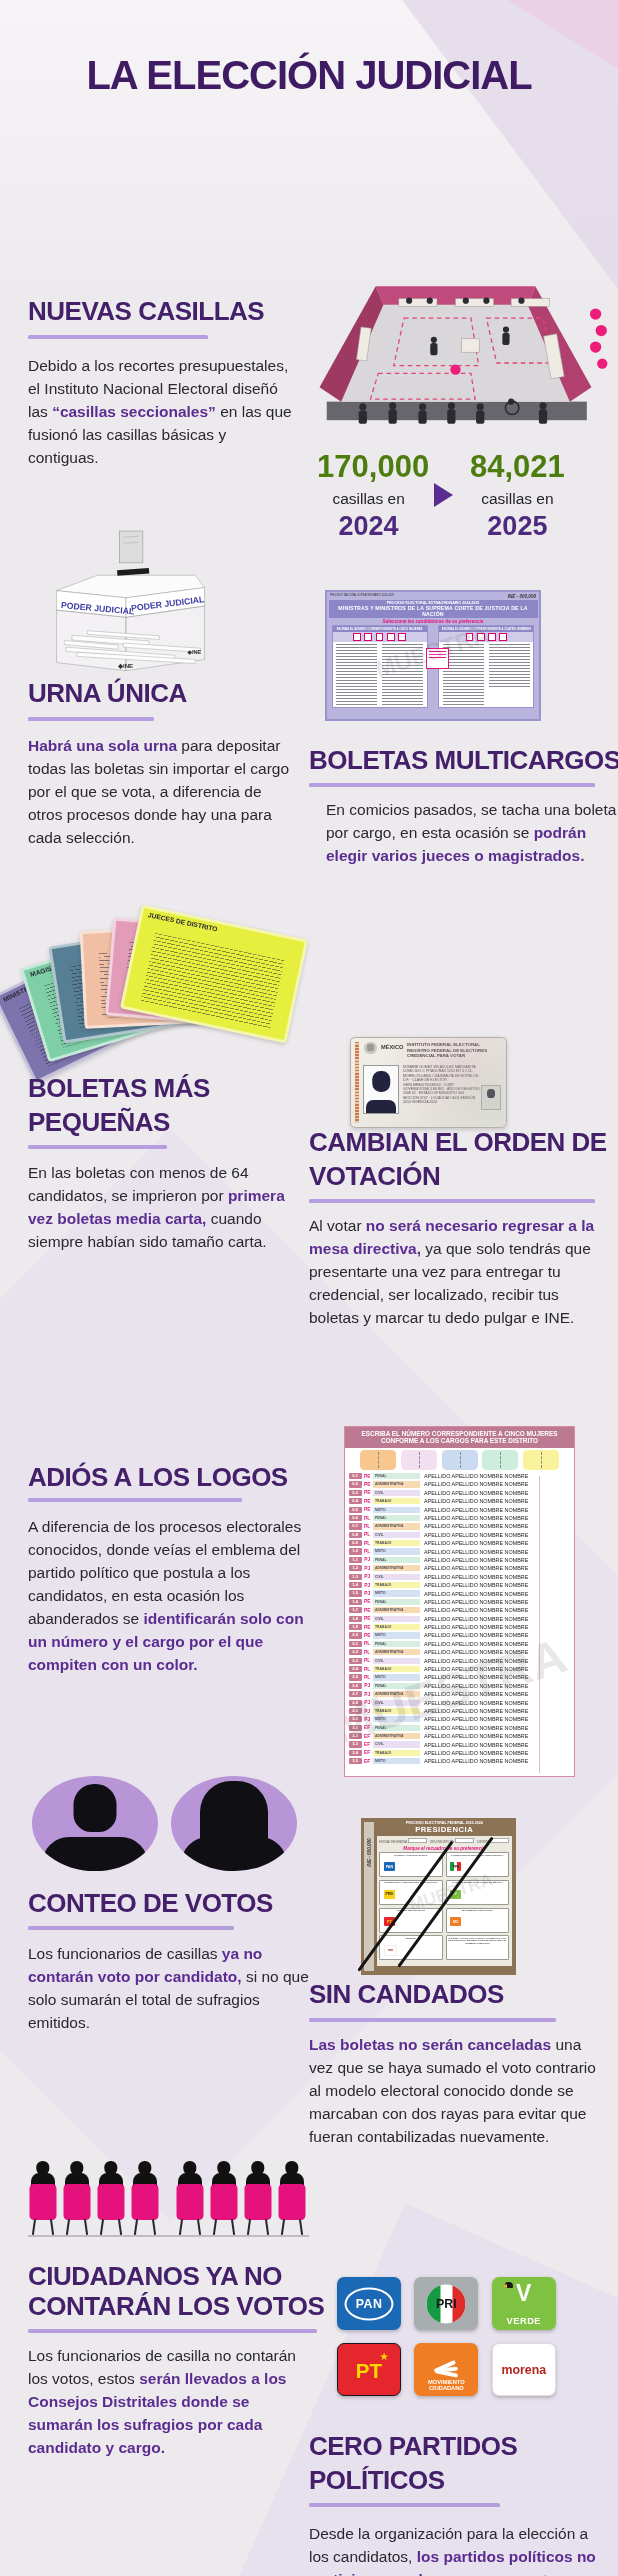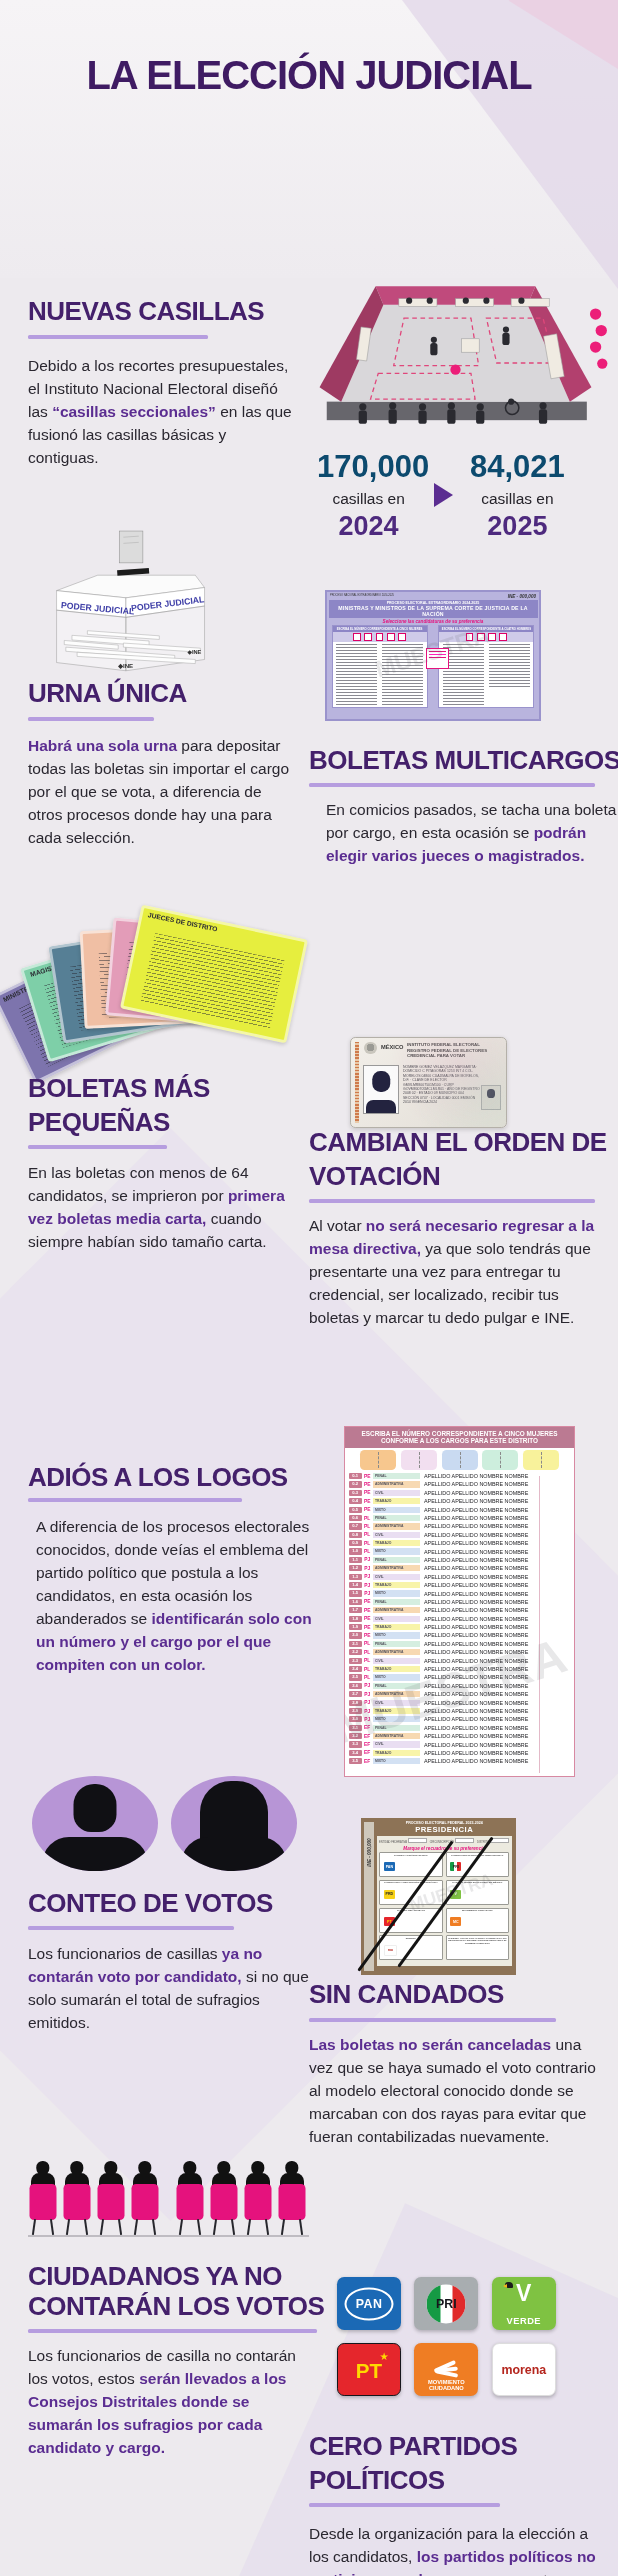--- a/index.html
+++ b/index.html
@@ -16,21 +16,21 @@
   .title{position:absolute;z-index:2;width:100%;text-align:center;font-weight:800;
          font-size:40px;letter-spacing:-1px;color:#3f1b63;}
   .subtitle{position:absolute;z-index:2;width:100%;text-align:center;font-weight:400;
             font-size:31px;letter-spacing:1px;color:#6a4a99;}
   .intro{position:absolute;z-index:2;left:93px;width:433px;text-align:center;
          font-size:18.5px;line-height:27px;color:#2a2730;}
   
   .stats{position:absolute;z-index:2;left:309px;top:449px;width:268px;display:flex;
          align-items:flex-start;justify-content:center;gap:13.4px;text-align:center;}
   .stat{width:103px;}
-  .stat-num{font-weight:800;font-size:31px;color:#0c4a6e;}
+  .stat-num{font-weight:800;font-size:31px;color:#4d7c0f;}
   .stat-lbl{font-size:15.5px;color:#26242b;margin-top:5.2px;}
   .stat-yr{font-weight:800;font-size:27px;color:#4e2a7e;margin-top:3.1px;}
   .tri{width:0;height:0;border-top:12.4px solid transparent;border-bottom:12.4px solid transparent;
        border-left:19.6px solid #5b2d91;margin-top:34px;}
   
   .mb{position:absolute;z-index:2;left:325px;top:590px;width:216px;height:131px;
       background:#b9b4de;border:2.1px solid #9a93cc;box-sizing:border-box;padding:1.5px;}
   .mb-top{display:flex;justify-content:space-between;font-size:2.6px;color:#333;padding:0.5px 1.5px;}
   .mb-ine{font-weight:700;font-style:italic;font-size:4.6px;}
   .mb-band{background:#8d86c6;color:#fff;text-align:center;padding:1px 0;}
@@ -403,21 +403,21 @@
       </div>
     <div class="cred-sheen"></div>
   </div>
   <div class="sec-h" style="left:309px;top:1129px">CAMBIAN EL ORDEN DE</div>
   <div class="sec-h" style="left:309px;top:1163px">VOTACIÓN</div>
   <div class="rule" style="left:309px;top:1199px;width:286px"></div>
   <div class="para" style="left:309px;top:1214px;width:291px"><span>Al votar </span><span class="b">no será necesario regresar a la mesa directiva,</span><span> ya que solo tendrás que presentarte una vez para entregar tu credencial, ser localizado, recibir tus boletas y marcar tu dedo pulgar e INE.</span></div>
 
   <div class="sec-h" style="left:28px;top:1464px">ADIÓS A LOS LOGOS</div>
   <div class="rule" style="left:28px;top:1498px;width:214px"></div>
-  <div class="para" style="left:36px;top:1515px;width:281px"><span>A diferencia de los procesos electorales conocidos, donde veías el emblema del partido político que postula a los candidatos, en esta ocasión los abanderados se </span><span class="b">identificarán solo con un número y el cargo por el que compiten con un color.</span></div>
+  <div class="para" style="left:28px;top:1515px;width:281px"><span>A diferencia de los procesos electorales conocidos, donde veías el emblema del partido político que postula a los candidatos, en esta ocasión los abanderados se </span><span class="b">identificarán solo con un número y el cargo por el que compiten con un color.</span></div>
 
   <div class="lista">
     <div class="lista-h">
       <div>ESCRIBA EL NÚMERO CORRESPONDIENTE A CINCO MUJERES</div>
       <div>CONFORME A LOS CARGOS PARA ESTE DISTRITO</div>
     </div>
     <div class="lista-boxes" id="lista-boxes">
         <div class="lista-box" style="background: rgb(247, 199, 142);"></div>
         <div class="lista-box" style="background: rgb(242, 223, 240);"></div>
         <div class="lista-box" style="background: rgb(201, 218, 241);"></div>

